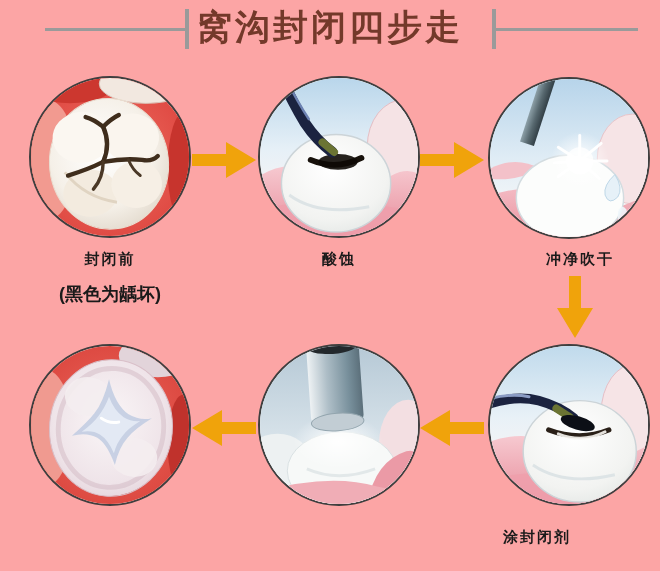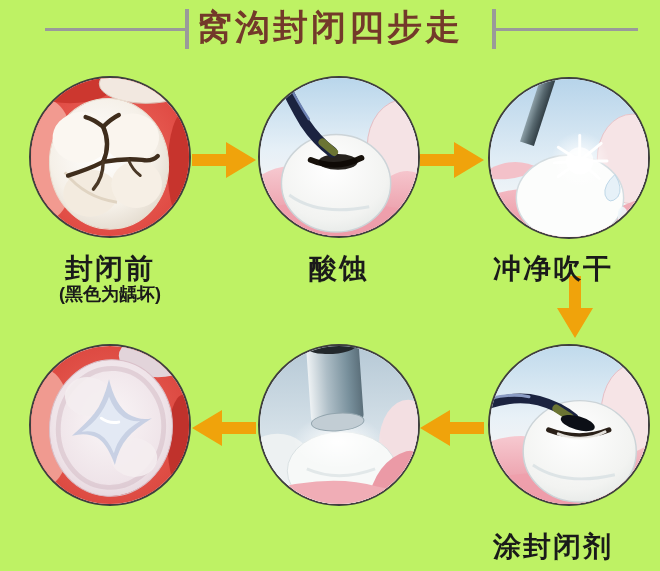--- a/index.html
+++ b/index.html
@@ -3,21 +3,21 @@
 <meta charset="utf-8">
 <style>
   :root{
     --arrow-color:#F0A30B;
     --title-color:#73392A;
     --label-color:#1A1A1A;
     --line-color:#9A9A9A;
   }
   html,body{margin:0;padding:0;background:#fff;}
   .stage{
-    position:relative;width:660px;height:571px;background:#bef264;overflow:hidden;
+    position:relative;width:660px;height:571px;background:#fca5a5;overflow:hidden;
     font-family:"Liberation Sans", sans-serif;
   }
   
   .title{
     position:absolute;top:4px;left:50%;transform:translateX(-50%);
     font-family:"Liberation Serif", serif;font-weight:bold;font-size:35px;
     letter-spacing:3px;color:var(--title-color);white-space:nowrap;
   }
   .hline{position:absolute;height:3px;background:var(--line-color);top:28px;}
   .hline.left{left:45px;width:140px;}
@@ -40,30 +40,30 @@
   
   .arrow{position:absolute;color:var(--arrow-color);}
   .a1{left:192px;top:140px;width:64px;height:40px;}
   .a2{left:420px;top:140px;width:64px;height:40px;}
   .a3{left:555px;top:276px;width:40px;height:62px;}
   .a4{left:420px;top:408px;width:64px;height:40px;}
   .a5{left:192px;top:408px;width:64px;height:40px;}
   
   .lbl{
     position:absolute;width:162px;text-align:center;font-weight:bold;
-    font-size:28px;color:var(--label-color);letter-spacing:2px;white-space:nowrap;
+    font-size:15px;color:var(--label-color);letter-spacing:2px;white-space:nowrap;
   }
   .sub{font-size:18px;letter-spacing:0;}
   .l1{left:29px;top:250px;}
   .l1s{left:14px;top:282px;width:192px;}
   .l2{left:258px;top:250px;}
-  .l3{left:472px;top:250px;text-align:center;}
+  .l3{left:499px;top:250px;text-align:center;}
   .l6{left:29px;top:528px;}
   .l5{left:252px;top:528px;}
-  .l4{left:472px;top:528px;}
+  .l4{left:456px;top:528px;}
 </style>
 </head>
 <body>
 
 <div class="stage">
 
   <div class="hline left"></div>
   <div class="vbar left"></div>
   <div class="title">窝沟封闭四步走</div>
   <div class="vbar right"></div>

